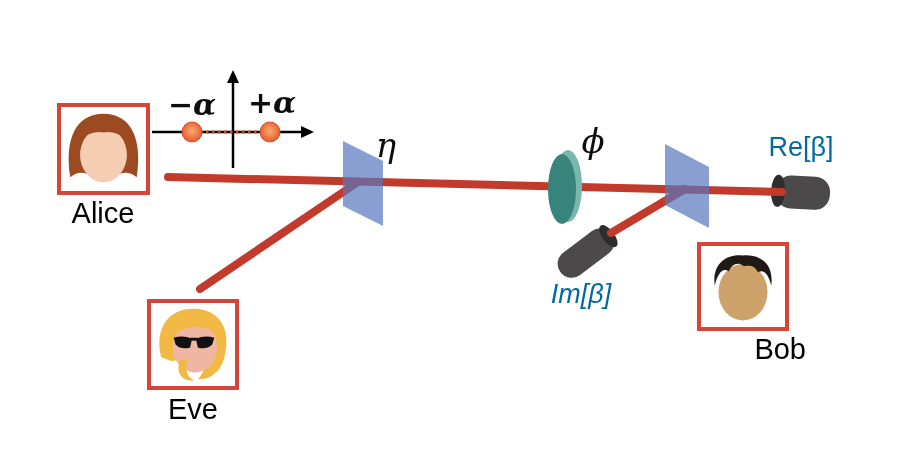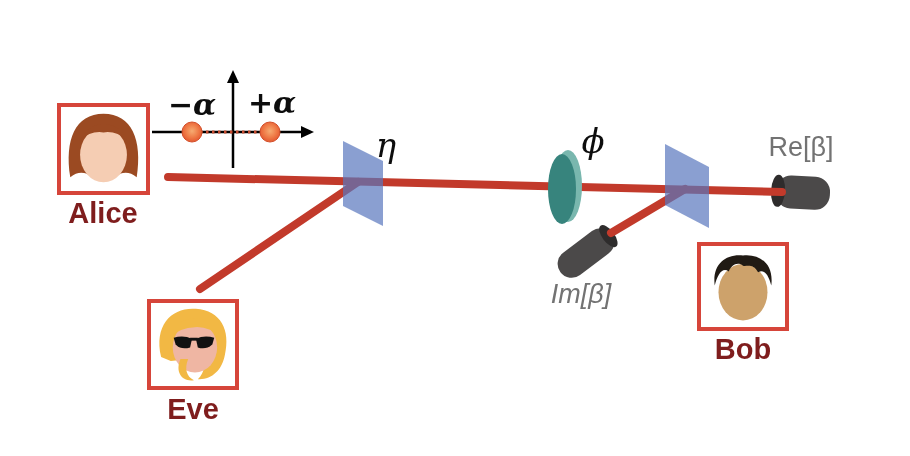--- a/index.html
+++ b/index.html
@@ -14,23 +14,23 @@
   .portrait{
     position:absolute;
     box-sizing:border-box;
     border:4px solid #d6453a;
     background:#ffffff;
   }
   .portrait svg{display:block;width:100%;height:100%;}
   .name-label{
     position:absolute;
     text-align:center;
-    font-weight:700;
+    font-weight:400;
     font-size:29px;
-    color:#7f1d1d;
+    color:#000000;
     letter-spacing:0px;
   }
   .greek-label{
     position:absolute;
     text-align:center;
     font-family:"DejaVu Serif", serif;
     font-style:italic;
     font-size:34px;
     color:#0d0d0d;
     line-height:1;
@@ -42,21 +42,21 @@
     font-style:italic;
     font-weight:600;
     font-size:30px;
     color:#0d0d0d;
     line-height:1;
   }
   .det-label{
     position:absolute;
     text-align:center;
     font-size:27px;
-    color:#737373;
+    color:#0369a1;
     line-height:1;
   }
 </style>
 </head>
 <body>
 
 <div class="canvas">
 
   <svg class="scene" width="910" height="456" viewBox="0 0 910 456">
     <defs>
@@ -131,21 +131,21 @@
     <svg viewBox="0 0 86 86">
       <ellipse cx="43" cy="49" rx="26" ry="30" fill="url(#faceBobFill)" style="fill:#cda26b"></ellipse>
       <path d="M13,42 C10,20 24,8 43,10 C62,8 76,20 73,42
                C70,30 65,24 59,28 C54,18 47,22 43,21 C37,16 30,21 28,27
                C21,22 16,30 13,42 Z" fill="#201a14"></path>
     </svg>
   </div>
 
   <div class="name-label" style="left:40px;top:197px;width:126px;">Alice</div>
   <div class="name-label" style="left:130px;top:393px;width:126px;text-align:center;">Eve</div>
-  <div class="name-label" style="left:680px;top:333px;width:126px;">Bob</div>
+  <div class="name-label" style="left:680px;top:333px;width:126px;text-align:right;">Bob</div>
 
   <div class="alpha-label" style="left:152px;top:90px;width:80px;">−α</div>
   <div class="alpha-label" style="left:232px;top:88px;width:80px;">+α</div>
 
   <div class="greek-label" style="left:366px;top:128px;width:40px;">η</div>
   <div class="greek-label" style="left:573px;top:124px;width:40px;">ϕ</div>
 
   <div class="det-label" style="left:756px;top:134px;width:90px;">Re[β]</div>
   <div class="det-label" style="left:536px;top:281px;width:90px;font-style:italic;">Im[β]</div>
 

